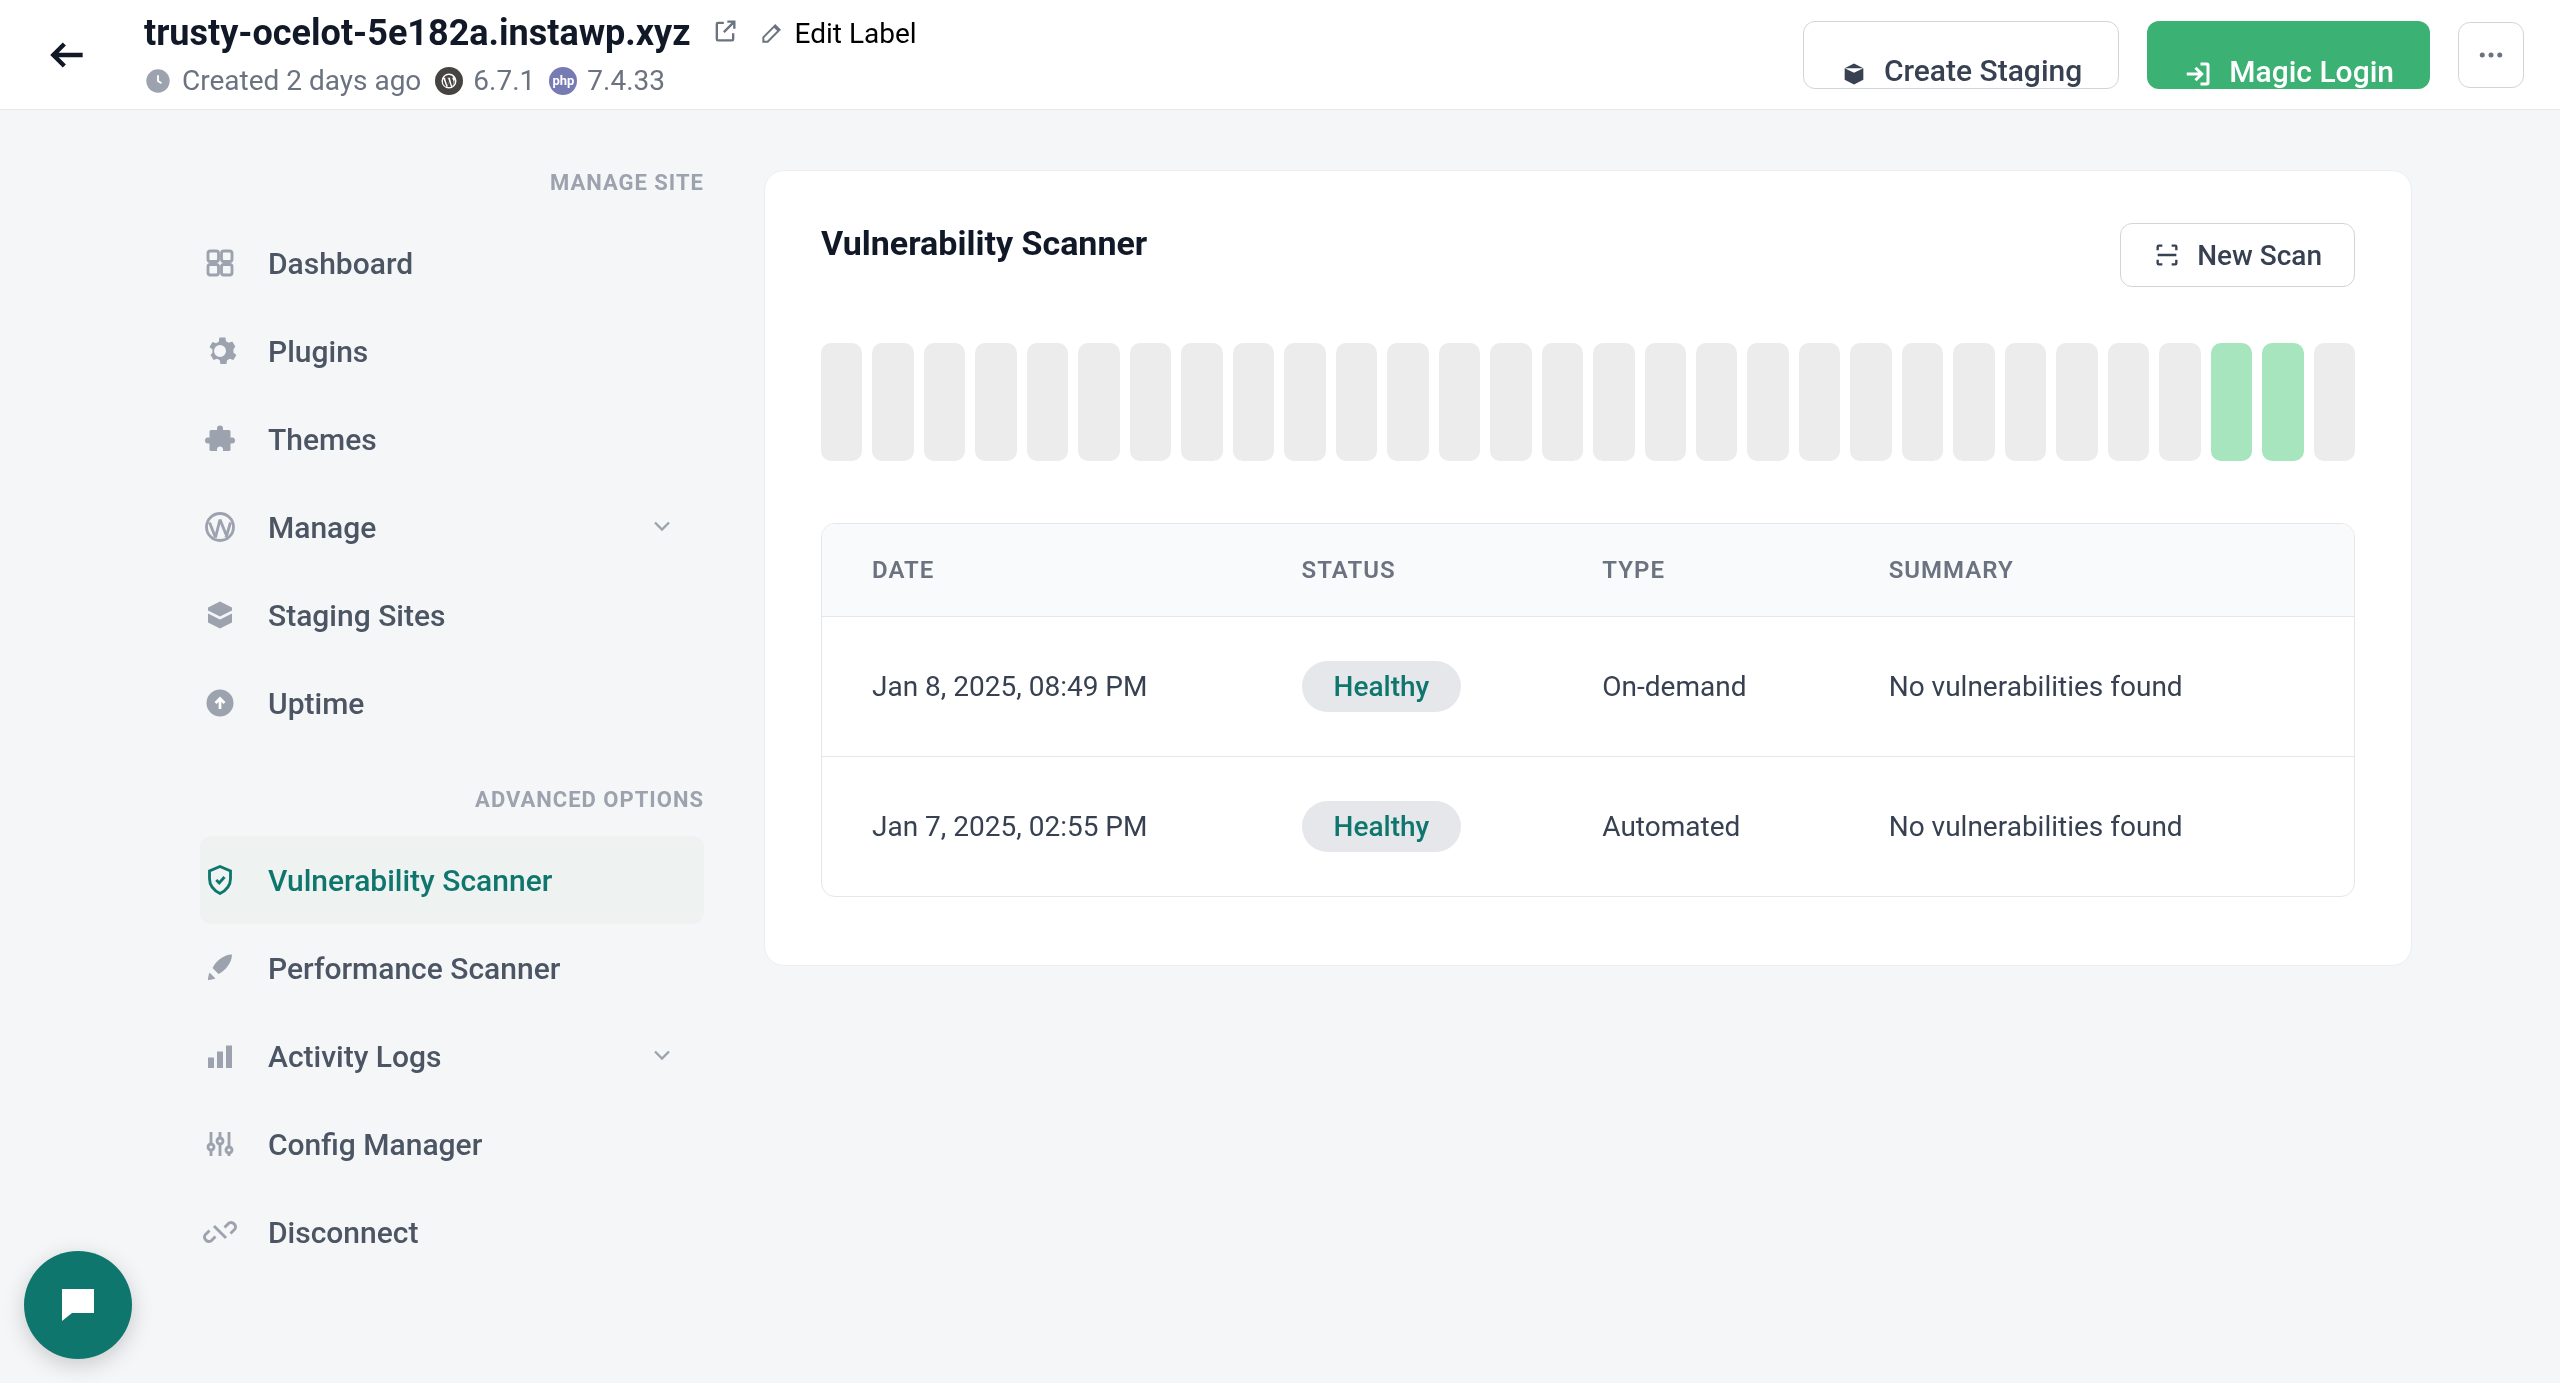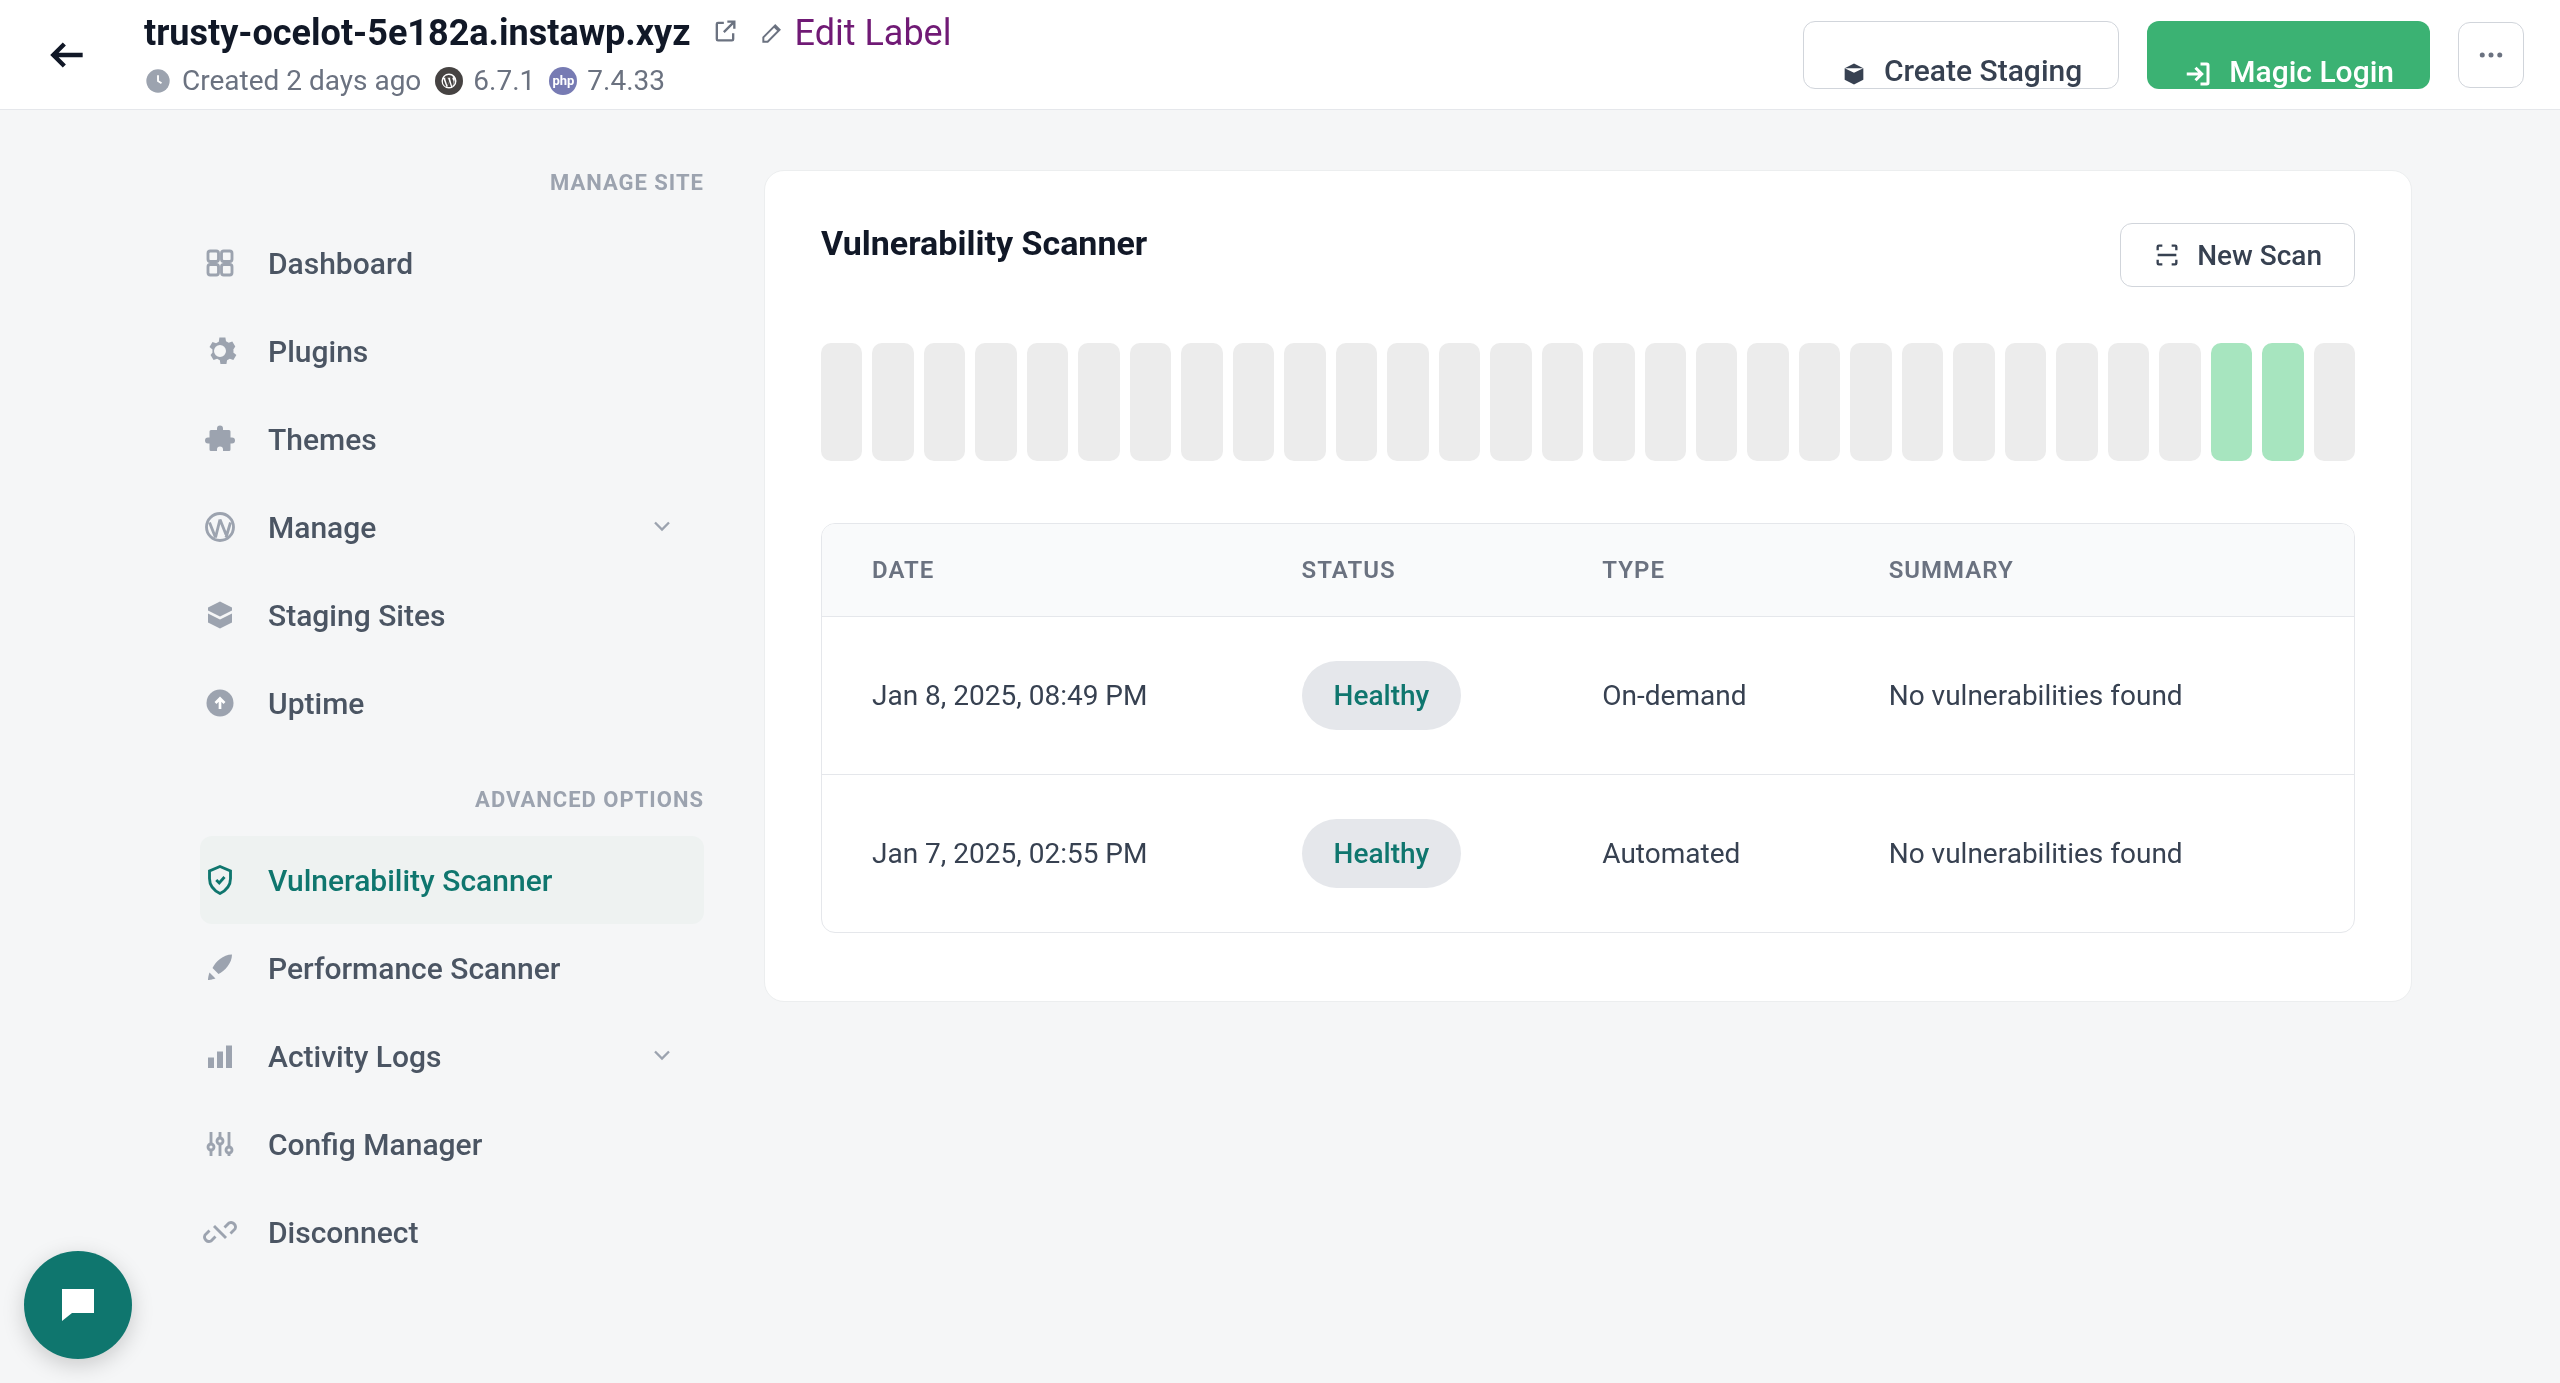--- a/index.html
+++ b/index.html
@@ -19,21 +19,21 @@
     display:flex; align-items:center; justify-content:center;
     cursor:pointer; margin-right:44px;
   }
   .back-btn svg { width:44px; height:44px; stroke:#111827; stroke-width:2.4; fill:none; }
   .site-info { flex:1; display:flex; flex-direction:column; gap:10px; }
   .site-title-row { display:flex; align-items:center; gap:20px; }
   .site-title { font-size:36px; font-weight:700; color:#111827; }
   .ext-link svg { width:28px; height:28px; stroke:#6b7280; stroke-width:2; fill:none; }
   .edit-label { display:flex; align-items:center; gap:10px; cursor:pointer; }
   .edit-label svg { width:26px; height:26px; stroke:#6b7280; stroke-width:1.8; fill:none; }
-  .edit-label span { font-size:36px; color:#701a75; }
+  .edit-label span { font-size:28px; color:#000000; }
   .meta-row { display:flex; align-items:center; gap:14px; }
   .meta-item { display:flex; align-items:center; gap:10px; font-size:28px; color:#6b7280; }
   .meta-item svg.clock { width:28px; height:28px; fill:#9ca3af; }
   .wp-badge { width:28px; height:28px; border-radius:50%; background:#464342; display:inline-flex; align-items:center; justify-content:center; }
   .wp-badge svg { width:18px; height:18px; fill:#fff; }
   .php-badge { width:28px; height:28px; border-radius:50%; background:#777bb3; display:inline-flex; align-items:center; justify-content:center; font-size:13px; color:#fff; font-weight:700; }
   .header-actions { display:flex; align-items:center; gap:28px; }
   .btn { height:68px; padding:0 36px; border-radius:12px; font-size:30px; font-weight:500; display:inline-flex; align-items:flex-end; gap:16px; cursor:pointer; }
   .btn-outline { background:#fff; border:1.6px solid #d1d5db; color:#374151; }
   .btn-outline svg { width:28px; height:28px; fill:#374151; }
@@ -77,21 +77,21 @@
   .bars-labels { display:flex; justify-content:space-between; margin-top:18px; font-size:28px; color:#9ca3af; }
 
   
   .table-wrap { margin-top:62px; border:1.6px solid #e5e7eb; border-radius:14px; overflow:hidden; }
   .thead { display:flex; background:#f9fafb; padding:32px 50px; font-size:24px; letter-spacing:1px; font-weight:600; color:#6b7280; }
   .trow { display:flex; padding:44px 50px; border-top:1.6px solid #e5e7eb; font-size:28px; color:#374151; align-items:center; }
   .col-date   { width:30%; }
   .col-status { width:21%; }
   .col-type   { width:20%; }
   .col-summary{ width:29%; }
-  .badge { display:inline-block; padding:18px 32px; border-radius:999px; background:#e5e7eb; color:#0f766e; font-size:28px; font-weight:500; }
+  .badge { display:inline-block; padding:9px 32px; border-radius:999px; background:#e5e7eb; color:#0f766e; font-size:28px; font-weight:500; }
 
   
   .chat-fab {
     position:fixed; left:24px; bottom:24px;
     width:108px; height:108px; border-radius:50%;
     background:#0f766e; display:flex; align-items:center; justify-content:center; cursor:pointer;
     box-shadow:0 6px 22px rgba(0,0,0,.18);
   }
   .chat-fab svg { width:48px; height:48px; fill:#fff; }
 </style>

